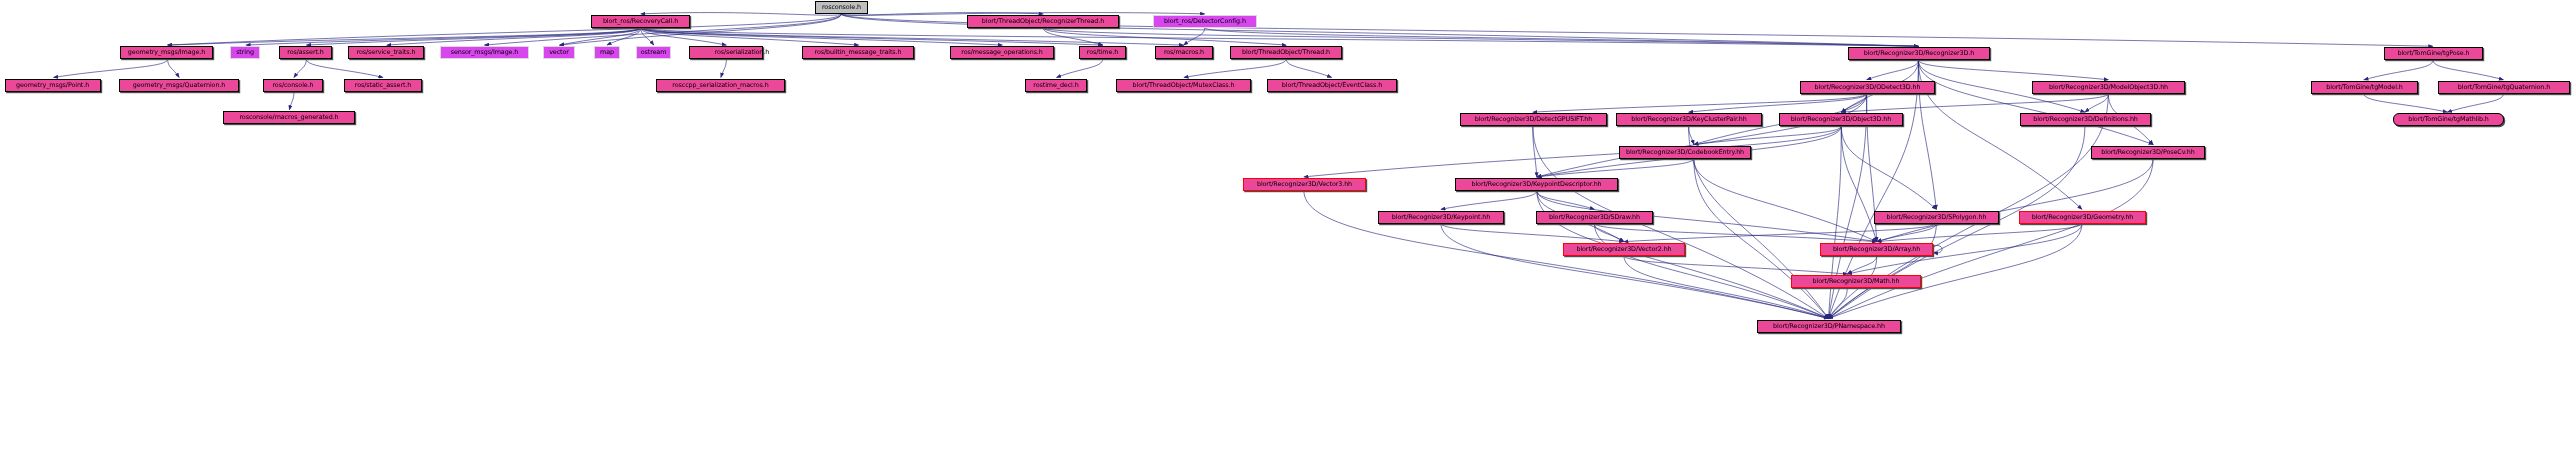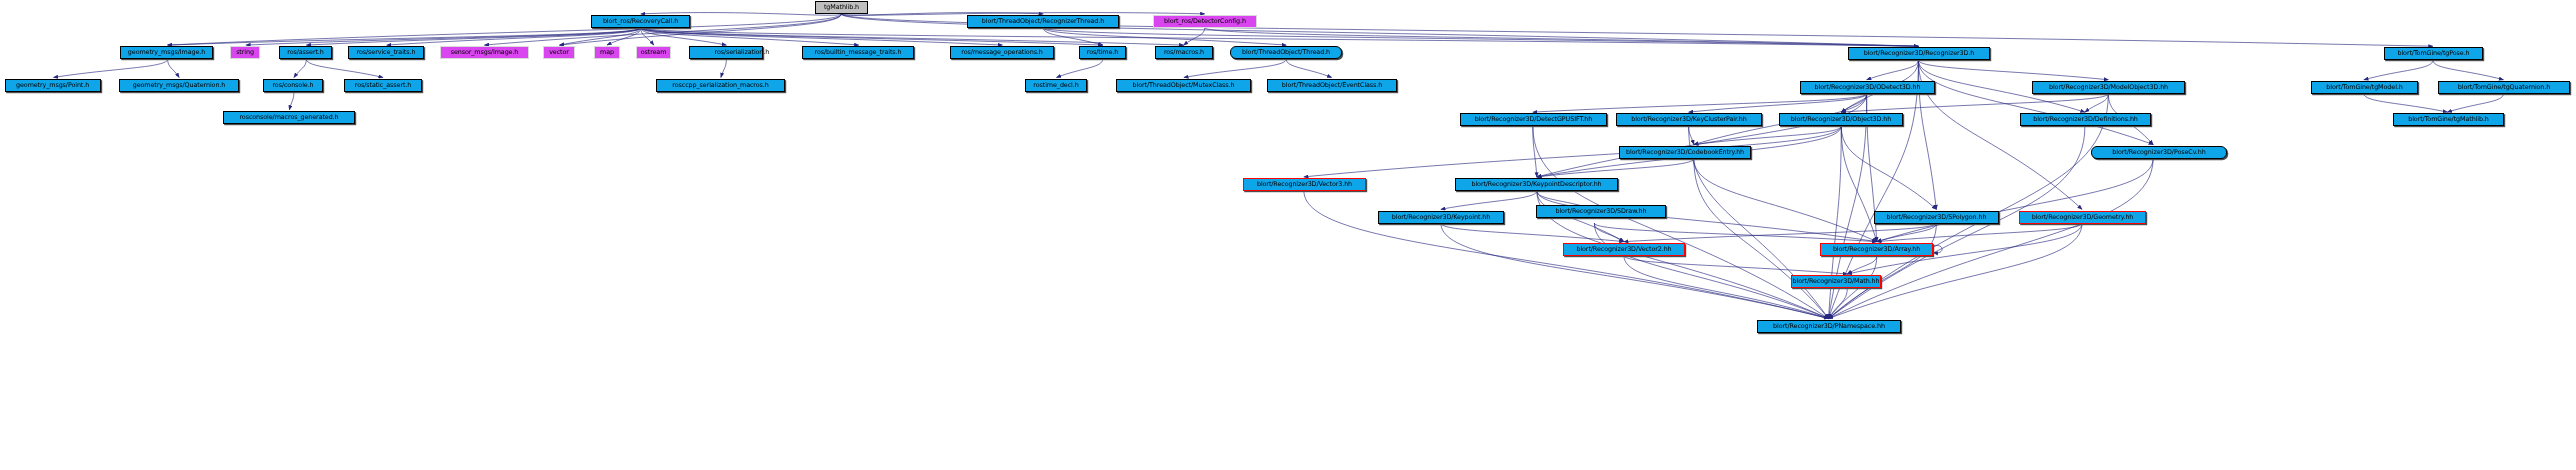--- a/index.html
+++ b/index.html
@@ -24,21 +24,21 @@
     pointer-events: none;
   }
   .node {
     position: absolute;
     box-sizing: border-box;
     display: flex;
     align-items: center;
     justify-content: center;
     height: 12.7px;
     border: 0.6px solid #000000;
-    background: #0ea5e9;
+    background: #ec4899;
     color: #000000;
     font-size: 6.4px;
     line-height: 6.4px;
     white-space: nowrap;
     letter-spacing: -0.1px;
     padding: 0 2.3px;
     z-index: 5;
   }
   
   .node.shadow {
@@ -164,21 +164,21 @@
         <path d="M2807.5,442 C2807.5,457.3 2985.29,457.3 3194,474" marker-end="url(#ah)"></path>
         <path d="M2807.5,442 C2807.5,491.95 2970.34,491.95 3161.5,551" marker-end="url(#ah)"></path>
         <path d="M3245,442 C3245,457.3 3221.54,457.3 3194,474" marker-end="url(#ah)"></path>
         <path d="M3245,442 C3245,491.95 3206.59,491.95 3161.5,551" marker-end="url(#ah)"></path>
         <path d="M3343,425 C3363,421 3363,441 3343,437" marker-end="url(#ah)"></path>
         <path d="M3194,498 C3194,522.75 3179.05,522.75 3161.5,551" marker-end="url(#ah)"></path>
       </g>
   </svg>
   <div id="node-layer">
       <div class="node root" style="left: 815px; top: 1.2px; width: 53px;">
-        <span>tgMathlib.h</span>
+        <span>rosconsole.h</span>
       </div>
       <div class="node shadow" style="left: 591px; top: 15px; width: 99px;">
         <span>blort_ros/RecoveryCall.h</span>
       </div>
       <div class="node shadow" style="left: 967px; top: 15px; width: 152px;">
         <span>blort/ThreadObject/RecognizerThread.h</span>
       </div>
       <div class="node ext" style="left: 1153px; top: 15px; width: 104px;">
         <span>blort_ros/DetectorConfig.h</span>
       </div>
@@ -214,21 +214,21 @@
       </div>
       <div class="node shadow" style="left: 950px; top: 46px; width: 104px;">
         <span>ros/message_operations.h</span>
       </div>
       <div class="node shadow" style="left: 1079px; top: 46px; width: 47px;">
         <span>ros/time.h</span>
       </div>
       <div class="node shadow" style="left: 1155px; top: 46px; width: 58px;">
         <span>ros/macros.h</span>
       </div>
-      <div class="node shadow" style="left: 1230px; top: 46px; width: 112px; border-radius: 6px;">
+      <div class="node shadow" style="left: 1230px; top: 46px; width: 112px;">
         <span>blort/ThreadObject/Thread.h</span>
       </div>
       <div class="node shadow" style="left: 1848px; top: 47px; width: 142px;">
         <span>blort/Recognizer3D/Recognizer3D.h</span>
       </div>
       <div class="node shadow" style="left: 4.6px; top: 79px; width: 96px;">
         <span>geometry_msgs/Point.h</span>
       </div>
       <div class="node shadow" style="left: 119px; top: 79px; width: 120px;">
         <span>geometry_msgs/Quaternion.h</span>
@@ -274,54 +274,54 @@
       </div>
       <div class="node shadow" style="left: 1616px; top: 113px; width: 146px;">
         <span>blort/Recognizer3D/KeyClusterPair.hh</span>
       </div>
       <div class="node shadow" style="left: 1779px; top: 113px; width: 124px;">
         <span>blort/Recognizer3D/Object3D.hh</span>
       </div>
       <div class="node shadow" style="left: 2020px; top: 113px; width: 131px;">
         <span>blort/Recognizer3D/Definitions.hh</span>
       </div>
-      <div class="node shadow" style="left: 2393px; top: 113px; width: 111px;">
+      <div class="node shadow" style="left: 2393px; top: 113px; width: 111px; border-radius: 6px;">
         <span>blort/TomGine/tgMathlib.h</span>
       </div>
       <div class="node shadow" style="left: 1619px; top: 146px; width: 132px;">
         <span>blort/Recognizer3D/CodebookEntry.hh</span>
       </div>
-      <div class="node shadow" style="left: 2091px; top: 146px; width: 136px; border-radius: 6px;">
+      <div class="node shadow" style="left: 2091px; top: 146px; width: 114px;">
         <span>blort/Recognizer3D/PoseCv.hh</span>
       </div>
       <div class="node red" style="left: 1243px; top: 178px; width: 123px;">
         <span>blort/Recognizer3D/Vector3.hh</span>
       </div>
       <div class="node shadow" style="left: 1455px; top: 178px; width: 163px;">
         <span>blort/Recognizer3D/KeypointDescriptor.hh</span>
       </div>
       <div class="node shadow" style="left: 1378px; top: 211px; width: 126px;">
         <span>blort/Recognizer3D/Keypoint.hh</span>
       </div>
-      <div class="node shadow" style="left: 1536px; top: 205px; width: 130px;">
+      <div class="node shadow" style="left: 1536px; top: 211px; width: 117px;">
         <span>blort/Recognizer3D/SDraw.hh</span>
       </div>
       <div class="node shadow" style="left: 1874px; top: 211px; width: 125px;">
         <span>blort/Recognizer3D/SPolygon.hh</span>
       </div>
       <div class="node red" style="left: 2019px; top: 211px; width: 127px;">
         <span>blort/Recognizer3D/Geometry.hh</span>
       </div>
       <div class="node red" style="left: 1563px; top: 243px; width: 122px;">
         <span>blort/Recognizer3D/Vector2.hh</span>
       </div>
       <div class="node red" style="left: 1820px; top: 243px; width: 113px;">
         <span>blort/Recognizer3D/Array.hh</span>
       </div>
-      <div class="node red" style="left: 1791px; top: 275px; width: 90px;">
+      <div class="node red" style="left: 1791px; top: 275px; width: 130px;">
         <span>blort/Recognizer3D/Math.hh</span>
       </div>
       <div class="node shadow" style="left: 1757px; top: 320px; width: 144px;">
         <span>blort/Recognizer3D/PNamespace.hh</span>
       </div>
     </div>
 </div>
 
 
 </body></html>

